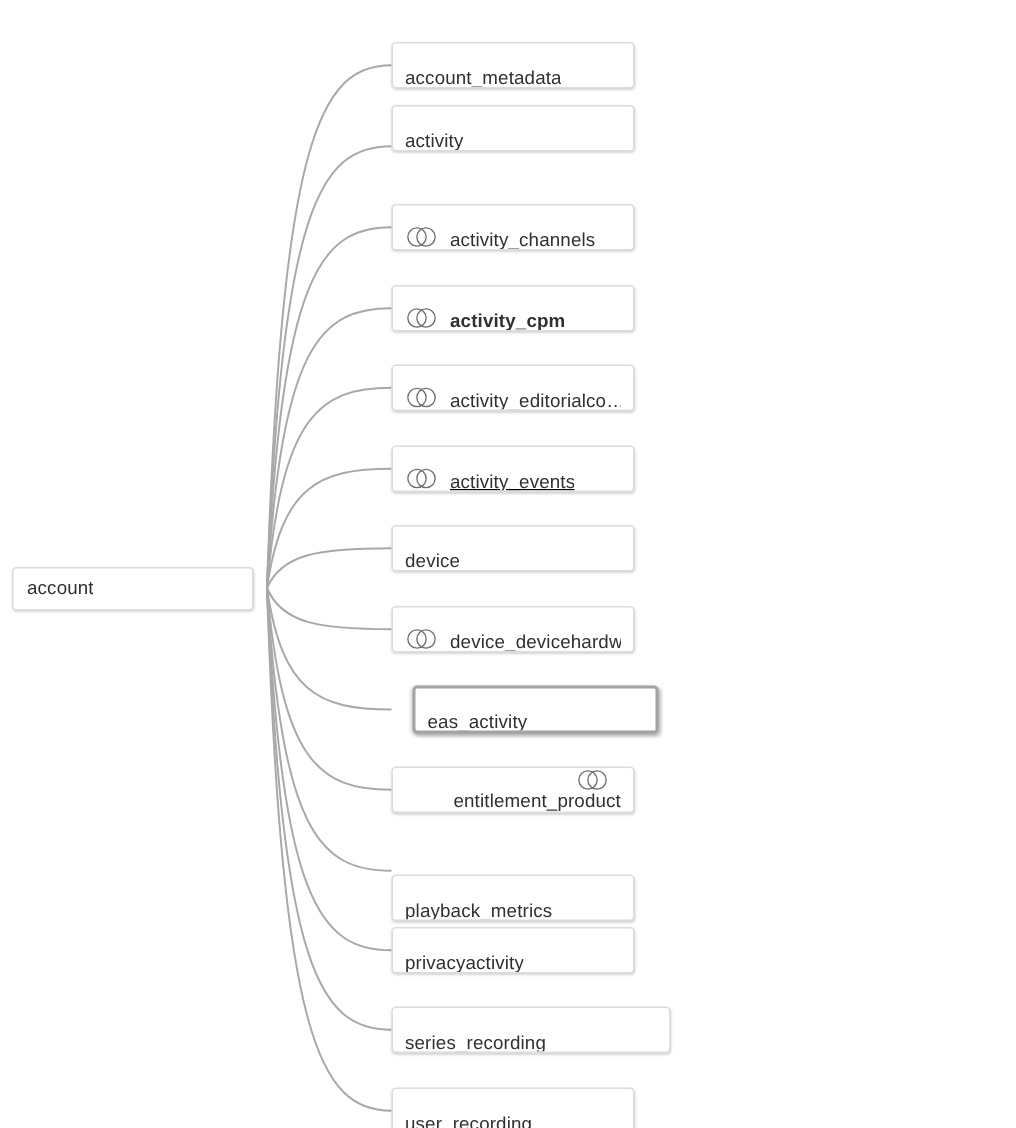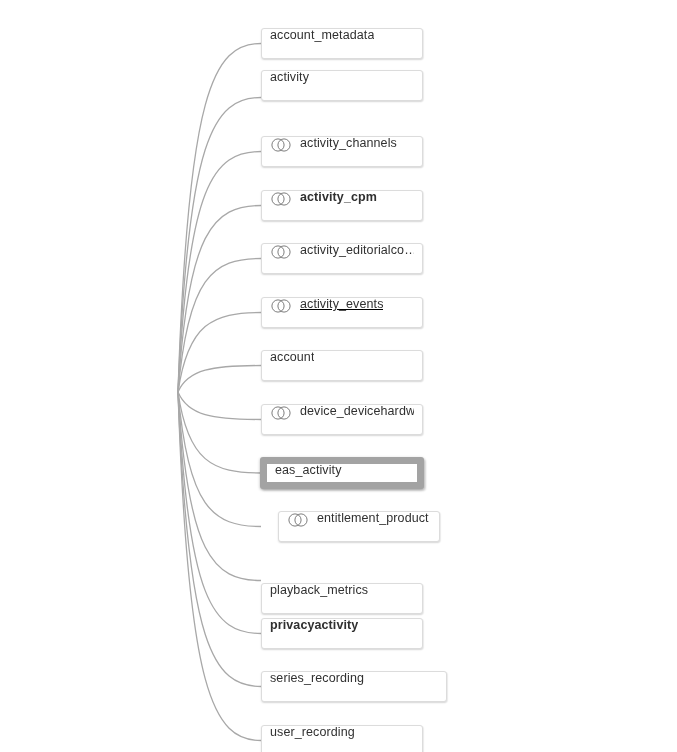--- a/index.html
+++ b/index.html
@@ -30,28 +30,29 @@
     pointer-events: none;
   }
   .node {
     position: absolute;
     box-sizing: border-box;
     background: #ffffff;
     border: 1px solid #dcdcdc;
     border-radius: 3px;
     box-shadow: 0 1px 2px rgba(0,0,0,0.12), 1px 1px 1px rgba(0,0,0,0.05);
     display: flex;
-    align-items: flex-start;
+    align-items: flex-end;
     padding: 0 8px;
     cursor: pointer;
     overflow: hidden;
   }
   .node.selected {
-    border: 7px solid #a3a3a3;
+    border: 2px solid #a3a3a3;
     box-shadow: 0 1px 3px rgba(0,0,0,0.30), 2px 2px 2px rgba(0,0,0,0.12);
+    margin-left: 15px;
   }
   .node-icon {
     flex: 0 0 auto;
     width: 22px;
     height: 16px;
     margin-right: 8px;
     display: block;
   }
   .node-label {
     font-size: 12.5px;
@@ -93,20 +94,23 @@
       <path d="M 178 392 C 187.96 369.21, 212.86 365.5, 261 365.5" fill="none" stroke="#a8a8a8" stroke-width="1.3"></path>
       <path d="M 178 392 C 187.96 415.65, 212.86 419.5, 261 419.5" fill="none" stroke="#a8a8a8" stroke-width="1.3"></path>
       <path d="M 178 392 C 187.96 461.65999999999997, 212.86 473, 261 473" fill="none" stroke="#a8a8a8" stroke-width="1.3"></path>
       <path d="M 178 392 C 187.96 507.67, 212.86 526.5, 261 526.5" fill="none" stroke="#a8a8a8" stroke-width="1.3"></path>
       <path d="M 178 392 C 187.96 554.11, 212.86 580.5, 261 580.5" fill="none" stroke="#a8a8a8" stroke-width="1.3"></path>
       <path d="M 178 392 C 187.96 599.69, 212.86 633.5, 261 633.5" fill="none" stroke="#a8a8a8" stroke-width="1.3"></path>
       <path d="M 178 392 C 187.96 645.27, 212.86 686.5, 261 686.5" fill="none" stroke="#a8a8a8" stroke-width="1.3"></path>
       <path d="M 178 392 C 187.96 691.71, 212.86 740.5, 261 740.5" fill="none" stroke="#a8a8a8" stroke-width="1.3"></path>
     </svg>
 
+  <div class="root-node">
+    <span class="node-label">account</span>
+  </div>
 
   <div id="child-nodes">
       <div class="node" style="left: 261px; top: 28px; width: 162px; height: 31px;">
         <span class="node-label">account_metadata</span>
       </div>
       <div class="node" style="left: 261px; top: 70px; width: 162px; height: 31px;">
         <span class="node-label">activity</span>
       </div>
       <div class="node" style="left: 261px; top: 136px; width: 162px; height: 31px;">
         <svg class="node-icon" viewBox="0 0 22 16" xmlns="http://www.w3.org/2000/svg">
@@ -130,43 +134,43 @@
         <span class="node-label">activity_editorialco…</span>
       </div>
       <div class="node" style="left: 261px; top: 297px; width: 162px; height: 31px; text-decoration: underline;">
         <svg class="node-icon" viewBox="0 0 22 16" xmlns="http://www.w3.org/2000/svg">
           <circle cx="8" cy="8" r="6.1" fill="none" stroke="#6e6e6e" stroke-width="0.9"></circle>
           <circle cx="14" cy="8" r="6.1" fill="none" stroke="#6e6e6e" stroke-width="0.9"></circle>
         </svg>
         <span class="node-label">activity_events</span>
       </div>
       <div class="node" style="left: 261px; top: 350px; width: 162px; height: 31px;">
-        <span class="node-label">account</span>
+        <span class="node-label">device</span>
       </div>
       <div class="node" style="left: 261px; top: 404px; width: 162px; height: 31px;">
         <svg class="node-icon" viewBox="0 0 22 16" xmlns="http://www.w3.org/2000/svg">
           <circle cx="8" cy="8" r="6.1" fill="none" stroke="#6e6e6e" stroke-width="0.9"></circle>
           <circle cx="14" cy="8" r="6.1" fill="none" stroke="#6e6e6e" stroke-width="0.9"></circle>
         </svg>
         <span class="node-label">device_devicehardw…</span>
       </div>
       <div class="node selected" style="left: 260px; top: 457px; width: 164px; height: 32px;">
         <span class="node-label">eas_activity</span>
       </div>
-      <div class="node" style="left: 278px; top: 511px; width: 162px; height: 31px;">
+      <div class="node" style="left: 261px; top: 511px; width: 162px; height: 31px; flex-direction: column;">
         <svg class="node-icon" viewBox="0 0 22 16" xmlns="http://www.w3.org/2000/svg">
           <circle cx="8" cy="8" r="6.1" fill="none" stroke="#6e6e6e" stroke-width="0.9"></circle>
           <circle cx="14" cy="8" r="6.1" fill="none" stroke="#6e6e6e" stroke-width="0.9"></circle>
         </svg>
         <span class="node-label">entitlement_product</span>
       </div>
       <div class="node" style="left: 261px; top: 583px; width: 162px; height: 31px;">
         <span class="node-label">playback_metrics</span>
       </div>
-      <div class="node" style="left: 261px; top: 618px; width: 162px; height: 31px; font-weight: bold;">
+      <div class="node" style="left: 261px; top: 618px; width: 162px; height: 31px;">
         <span class="node-label">privacyactivity</span>
       </div>
       <div class="node" style="left: 261px; top: 671px; width: 186px; height: 31px;">
         <span class="node-label">series_recording</span>
       </div>
       <div class="node" style="left: 261px; top: 725px; width: 162px; height: 31px;">
         <span class="node-label">user_recording</span>
       </div>
     </div>
 

